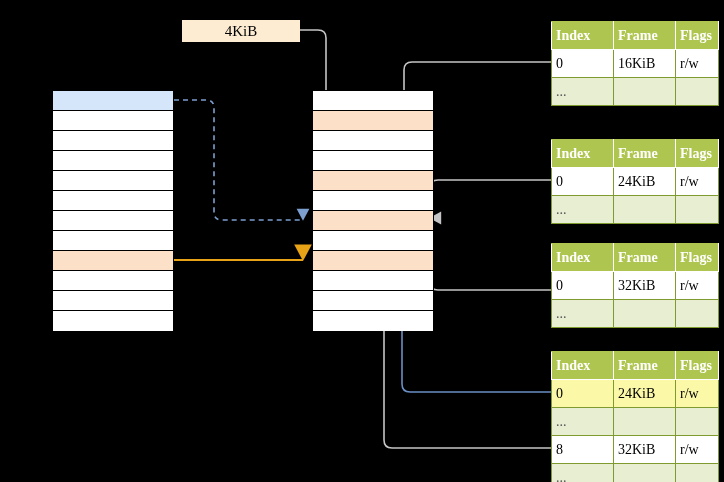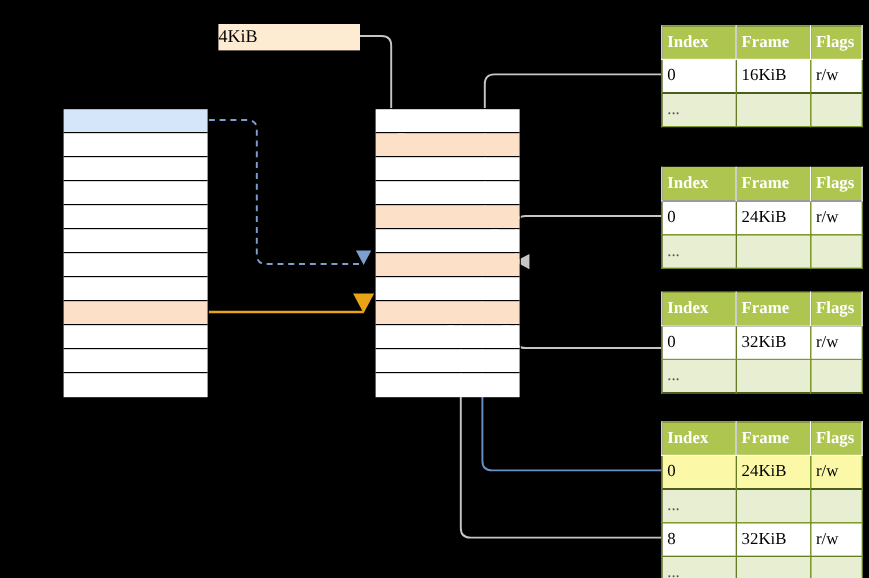--- a/index.html
+++ b/index.html
@@ -31,21 +31,21 @@
   .cell:last-child { border-bottom: none; }
   .cell.blue   { background: #d6e6fa; }
   .cell.peach  { background: #fce0c8; }
 
   
   .label-box {
     position: absolute;
     box-sizing: border-box;
     background: #fdebd2;
     color: #000000;
-    text-align: left;
+    text-align: center;
     font-size: 15px;
     line-height: 22px;
     height: 22px;
   }
 
   
   .ptable {
     position: absolute;
     border-collapse: collapse;
     box-sizing: border-box;

